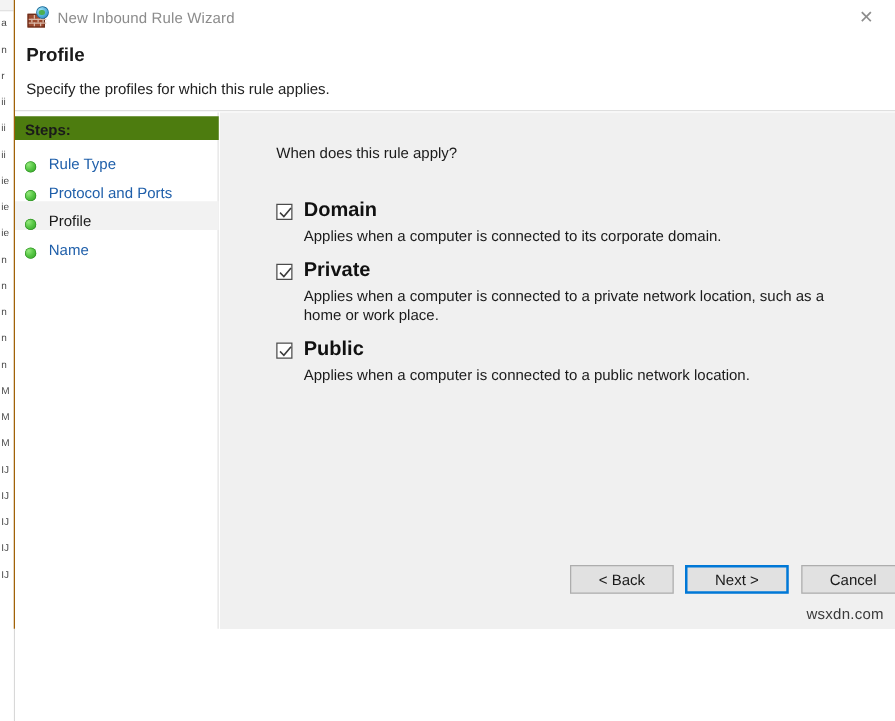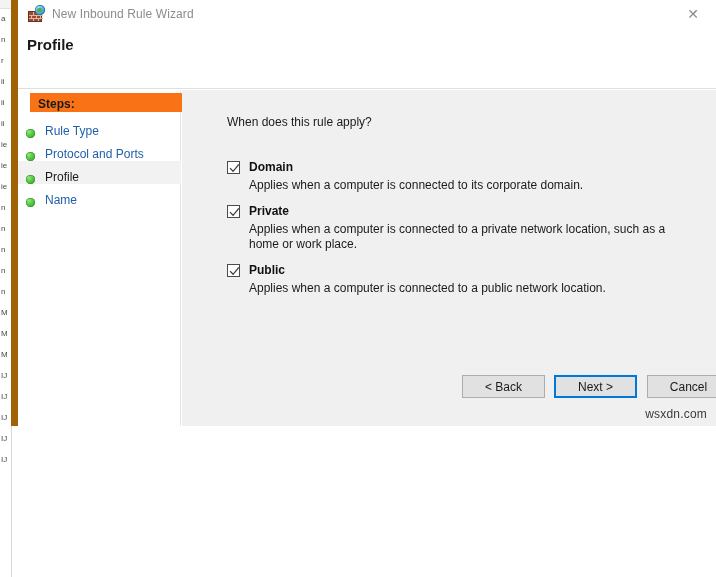--- a/index.html
+++ b/index.html
@@ -57,23 +57,23 @@
     background: #f3f3f3;
     border-bottom: 1px solid #e2e2e2;
   }
 
   
   .wizard {
     position: absolute;
     left: 11px;
     top: 0;
     width: 705px;
-    height: 426px;
-    background: #ffffff;
-    border-left: 7px solid #a16207;
+    height: 503px;
+    background: #ffffff;
+    border-left: 1px solid #a16207;
     box-sizing: border-box;
   }
 
   
   .titlebar {
     position: absolute;
     left: 0;
     top: 0;
     right: 0;
     height: 27px;
@@ -154,25 +154,25 @@
     left: 0;
     top: 0;
     width: 163px;
     bottom: 0;
     background: #ffffff;
     border-right: 1px solid #e3e3e3;
     box-sizing: border-box;
   }
   .steps-head {
     position: absolute;
-    left: 12px;
+    left: 0;
     top: 3px;
     width: 163px;
     height: 19px;
-    background: #f97316;
+    background: #4d7c0f;
   }
   .steps-head-label {
     position: absolute;
     left: 8px;
     top: 4px;
     font-size: 12px;
     font-weight: bold;
     color: #1a1a1a;
   }
   .steps-list {
@@ -258,21 +258,21 @@
     position: relative;
     flex: none;
   }
   .checkbox svg {
     position: absolute;
     left: 1px;
     top: 1px;
   }
   .option-title {
     margin-left: 9px;
-    font-size: 12px;
+    font-size: 16px;
     font-weight: bold;
     color: #111111;
     text-align: center;
   }
   .option-desc {
     margin-left: 22px;
     margin-top: 4px;
     font-size: 12px;
     color: #1a1a1a;
     line-height: 15px;
@@ -416,20 +416,21 @@
         </div>
       </div>
       <div class="title-text">New Inbound Rule Wizard</div>
       <div class="close-btn">
         <span class="close-glyph">✕</span>
       </div>
     </div>
 
     <div class="header">
       <div class="header-title">Profile</div>
+      <div class="header-sub">Specify the profiles for which this rule applies.</div>
     </div>
 
     <div class="body">
 
       <div class="steps-pane">
         <div class="steps-head">
           <div class="steps-head-label">Steps:</div>
         </div>
         <div class="steps-list" id="steps-list">
             <div class="step-row">

